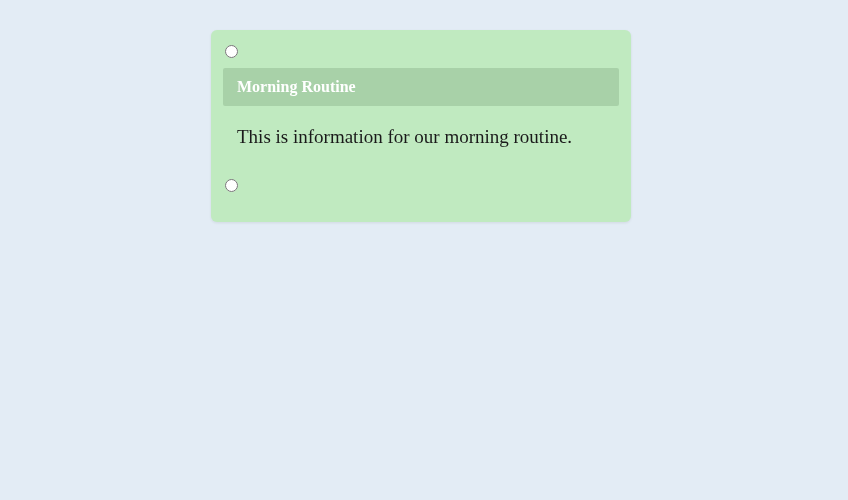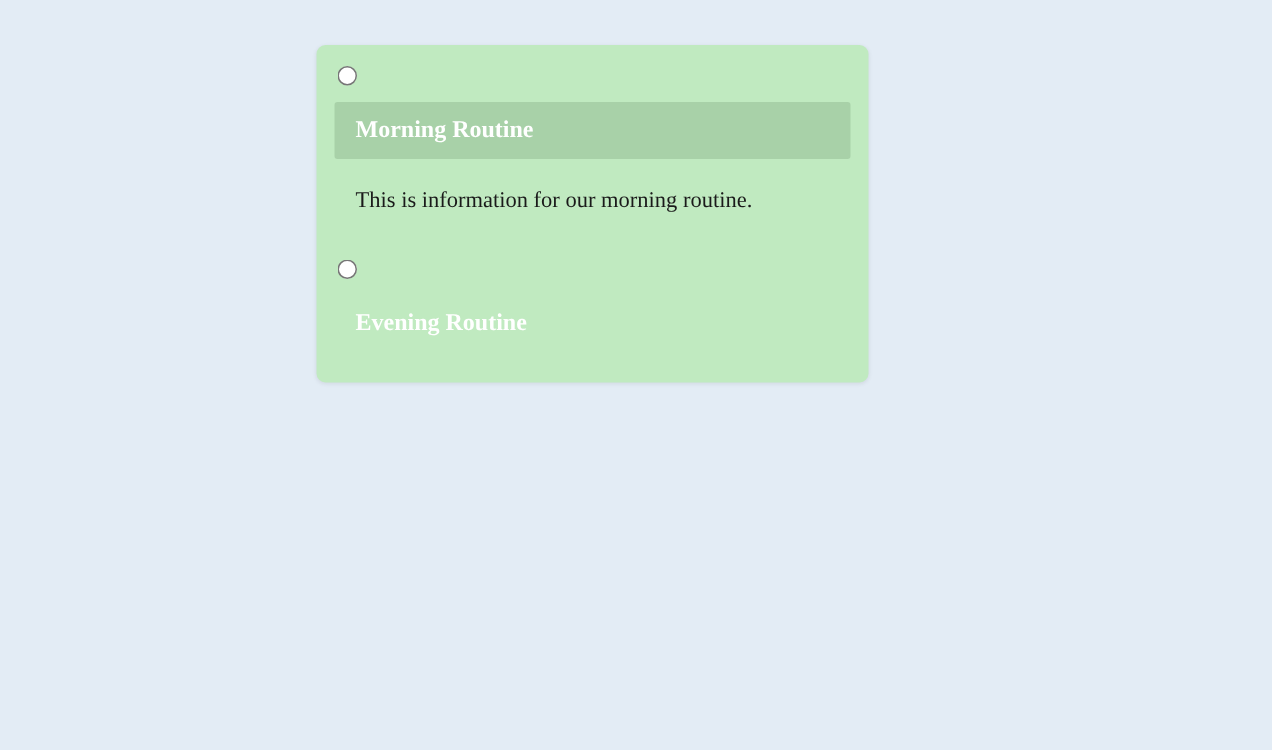--- a/index.html
+++ b/index.html
@@ -8,21 +8,21 @@
       box-sizing: border-box;
     }
     body {
       background-color: #e3ecf5;
       font-family: Georgia, 'Times New Roman', serif;
       width: 848px;
       height: 500px;
       padding-top: 30px;
     }
     .card {
-      width: 368px;
+      width: 420px;
       margin-left: 211px;
       background-color: #c0eac0;
       border-radius: 6px;
       padding: 12px;
       box-shadow: 0 1px 3px rgba(0,0,0,0.08);
     }
     .section {
       margin-bottom: 8px;
     }
     .radio-row {
@@ -40,37 +40,34 @@
       background-color: #a8d1a8;
     }
     .title-text {
       color: #ffffff;
       font-weight: bold;
       font-size: 16px;
     }
     .description {
       padding: 20px 14px 20px 14px;
       color: #1a1a1a;
-      font-size: 15px;
+      font-size: 19px;
     }
   </style>
 </head>
 <body>
 
 <div class="card">
   <div class="section">
     <div class="radio-row">
       <input type="radio" name="routine" style="">
     </div>
     <div class="title-bar selected">
       <span class="title-text">Morning Routine</span>
     </div>
     <div class="description">This is information for our morning routine.</div>
   </div>
   <div class="section">
     <div class="radio-row">
       <input type="radio" name="routine" style="">
     </div>
-    <div class="title-bar">
-      <span class="title-text">Evening Routine</span>
-    </div>
   </div>
 </div>
 
 </body></html>

